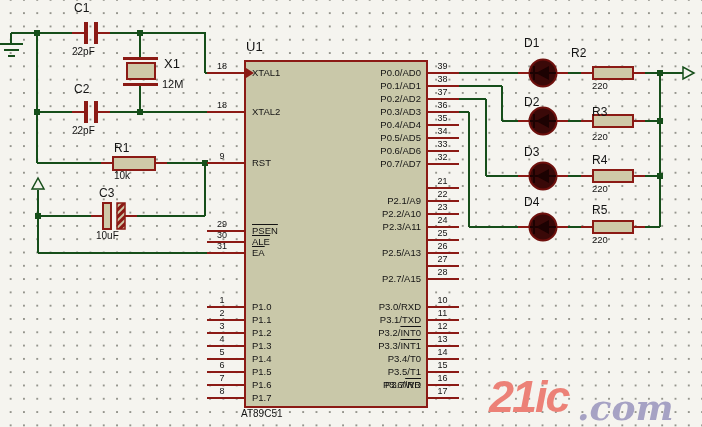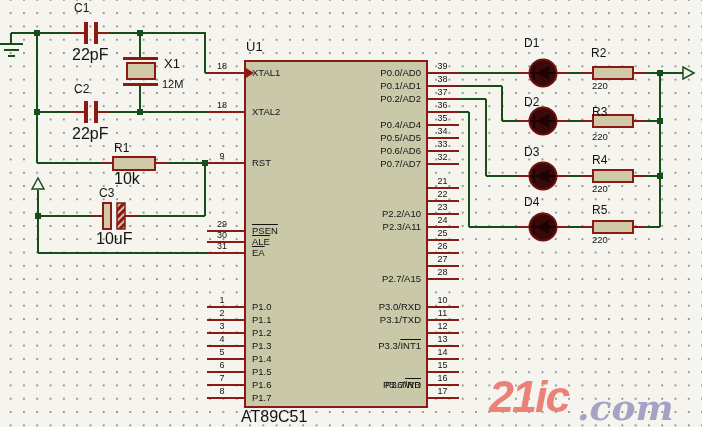--- a/index.html
+++ b/index.html
@@ -5,21 +5,21 @@
   html,body{margin:0;padding:0;background:#ddd;}
   #canvas{
     position:relative;width:702px;height:427px;overflow:hidden;
     background-color:#f5f4ef;
     background-image:radial-gradient(circle,#95958d 1px,transparent 1.4px);
     background-size:13.3px 13.3px;background-position:4px 6.5px;
     font-family:"Liberation Sans",sans-serif;
   }
   svg{position:absolute;left:0;top:0;}
   .lbl{position:absolute;color:#141414;font-size:12px;white-space:nowrap;line-height:1;}
-  .f13{font-size:13px}.f11{font-size:11px}.f10{font-size:16px}.f95{font-size:9.5px}
+  .f13{font-size:13px}.f11{font-size:11px}.f10{font-size:10px}.f95{font-size:9.5px}
   .pl{position:absolute;left:252px;height:12px;line-height:12px;font-size:9.5px;color:#141414;white-space:nowrap;}
   .pr{position:absolute;left:300px;width:121px;text-align:right;height:12px;line-height:12px;font-size:9.5px;color:#141414;white-space:nowrap;}
   .pnL{position:absolute;left:203px;width:38px;text-align:center;font-size:9px;height:11px;line-height:11px;color:#141414;}
   .pnR{position:absolute;left:429px;width:27px;text-align:center;font-size:9px;height:11px;line-height:11px;color:#141414;}
   .ov{text-decoration:overline;}
   .wm-brand{position:absolute;left:489px;top:371px;font-size:45px;font-weight:bold;font-style:italic;color:#ec8177;letter-spacing:-2px;}
   .wm-cjk{position:absolute;left:592px;top:366px;font-size:27px;font-weight:bold;color:#a6a2c4;letter-spacing:1px;}
   .wm-com{position:absolute;left:577px;top:386px;font-size:36px;font-weight:bold;font-style:italic;color:#a6a2c4;font-family:"DejaVu Serif",serif;}
 </style>
 </head>
@@ -147,21 +147,21 @@
   <div class="lbl" style="left:99px;top:187px">C3</div>
   <div class="lbl f10" style="left:96px;top:231px">10uF</div>
   <div class="lbl f13" style="left:246px;top:40px">U1</div>
   <div class="lbl f10" style="left:241px;top:409px">AT89C51</div>
 
   <div class="lbl" style="left:524px;top:37px">D1</div>
   <div class="lbl" style="left:524px;top:96px">D2</div>
   <div class="lbl" style="left:524px;top:146px">D3</div>
   <div class="lbl" style="left:524px;top:196px">D4</div>
 
-  <div class="lbl" style="left:591px;top:47px">R2</div>
+  <div class="lbl" style="left:571px;top:47px">R2</div>
   <div class="lbl f95" style="left:592px;top:81px">220</div>
   <div class="lbl" style="left:592px;top:106px">R3</div>
   <div class="lbl f95" style="left:592px;top:132px">220</div>
   <div class="lbl" style="left:592px;top:154px">R4</div>
   <div class="lbl f95" style="left:592px;top:184px">220</div>
   <div class="lbl" style="left:592px;top:204px">R5</div>
   <div class="lbl f95" style="left:592px;top:235px">220</div>
 
   <div class="pnL" style="top:61px">18</div>
   <div class="pnL" style="top:100px">18</div>
@@ -214,29 +214,35 @@
   <div class="pnR" style="top:321px">12</div>
   <div class="pnR" style="top:334px">13</div>
   <div class="pnR" style="top:347px">14</div>
   <div class="pnR" style="top:360px">15</div>
   <div class="pnR" style="top:373px">16</div>
   <div class="pnR" style="top:386px">17</div>
 
   <div class="pr" style="top:67px">P0.0/AD0</div>
   <div class="pr" style="top:80px">P0.1/AD1</div>
   <div class="pr" style="top:93px">P0.2/AD2</div>
+  <div class="pr" style="top:106px">P0.3/AD3</div>
   <div class="pr" style="top:119px">P0.4/AD4</div>
   <div class="pr" style="top:132px">P0.5/AD5</div>
   <div class="pr" style="top:145px">P0.6/AD6</div>
   <div class="pr" style="top:158px">P0.7/AD7</div>
+  <div class="pr" style="top:195px">P2.1/A9</div>
   <div class="pr" style="top:208px">P2.2/A10</div>
   <div class="pr" style="top:221px">P2.3/A11</div>
+  <div class="pr" style="top:247px">P2.5/A13</div>
   <div class="pr" style="top:273px">P2.7/A15</div>
   <div class="pr" style="top:301px">P3.0/RXD</div>
   <div class="pr" style="top:314px">P3.1/TXD</div>
+  <div class="pr" style="top:327px"><span>P3.2/</span><span class="ov">INT0</span></div>
   <div class="pr" style="top:340px"><span>P3.3/</span><span class="ov">INT1</span></div>
+  <div class="pr" style="top:353px">P3.4/T0</div>
+  <div class="pr" style="top:366px">P3.5/T1</div>
   <div class="pr" style="top:379px"><span>P3.6/</span><span class="ov">WR</span></div>
   <div class="pr" style="top:379px"><span>P3.7/</span><span class="ov">RD</span></div>
 
   <div class="wm-brand">21ic</div>
   <div class="wm-com">.com</div>
 
 </div>
 
 </body></html>

